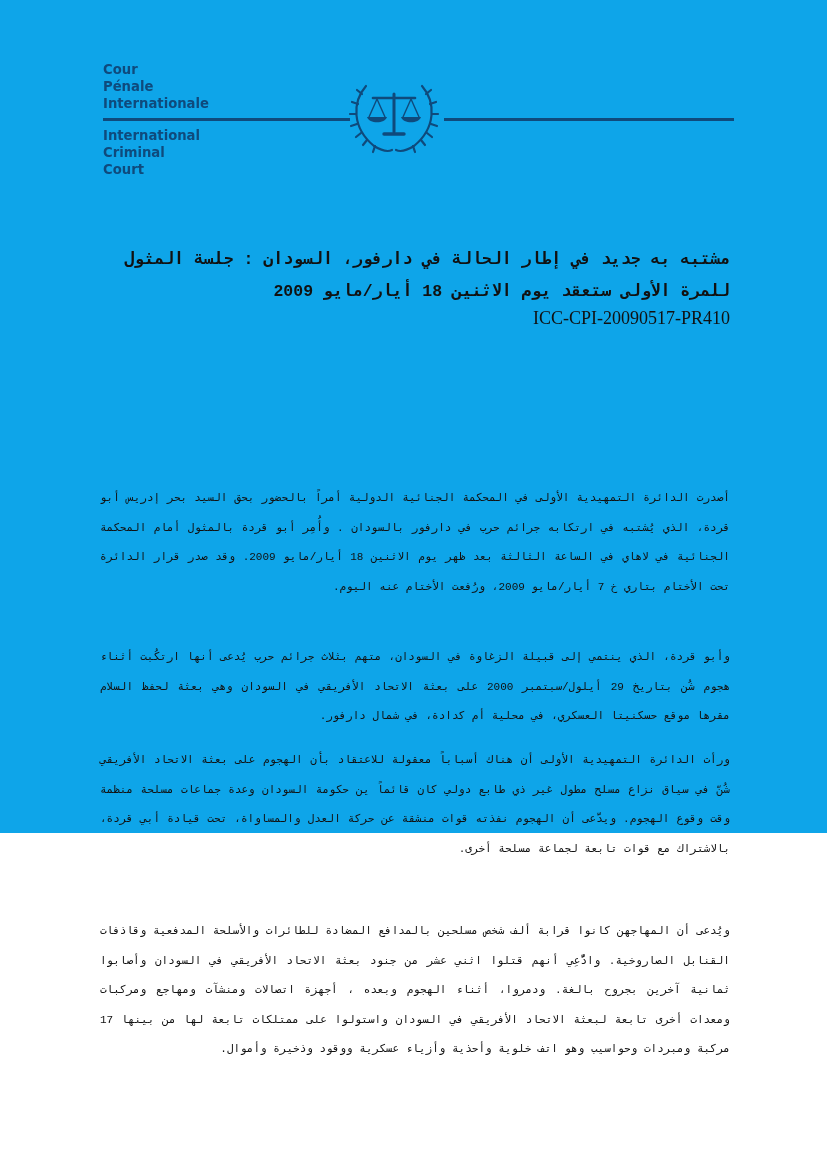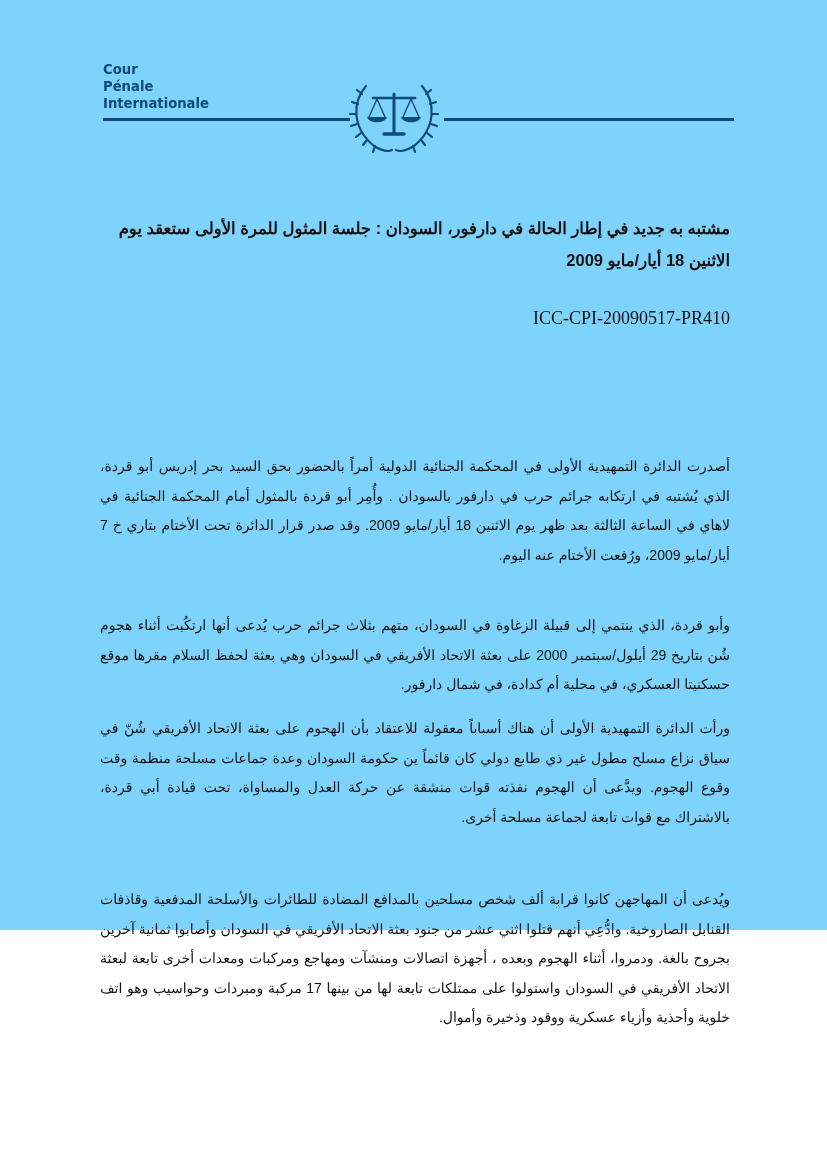--- a/index.html
+++ b/index.html
@@ -1,48 +1,48 @@
 <!DOCTYPE html>
 <html><head>
   <meta charset="utf-8">
   <style>
     html, body { margin: 0; padding: 0; background: #ffffff; }
     body { width: 827px; height: 1169px; position: relative; overflow: hidden; }
-    .page { position: absolute; left: 0; top: 0; width: 827px; height: 930px; background: #7dd3fc; }
+    .page { position: absolute; left: 0; top: 0; width: 827px; height: 833px; background: #0ea5e9; }
 
     
     .lh-text {
       position: absolute; left: 103px;
       font-family: "DejaVu Sans", sans-serif; font-weight: bold;
       color: #0f4a7c; font-size: 13.2px; line-height: 17px;
     }
     .lh-fr { top: 61px; }
     .lh-en { top: 127px; }
     .lh-line {
       position: absolute; height: 3px; background: #0f4a7c; top: 118px;
     }
     .lh-line.left { left: 103px; width: 247px; }
     .lh-line.right { left: 444px; width: 290px; }
     .logo { position: absolute; left: 344px; top: 80px; width: 100px; height: 76px; }
 
     
-    .rtl { direction: rtl; text-align: right; font-family: Liberation Sans, sans-serif; color: #111; }
+    .rtl { direction: rtl; text-align: right; font-family: Liberation Mono, monospace; color: #111; margin-top: 32px; }
     .headline {
       position: absolute; left: 90px; width: 640px; top: 212px;
       font-weight: bold; font-size: 16.5px; line-height: 32px;
     }
     .ref {
       position: absolute; right: 97px; top: 308px;
       font-family: "Liberation Serif", serif; font-size: 18px; color: #111;
     }
     .situation { position: absolute; left: 90px; width: 640px; top: 366px; font-size: 14px; line-height: 27px; }
     .case { font-style: italic; }
     .para {
       position: absolute; left: 100px; width: 630px;
-      font-size: 14px; line-height: 29.5px; text-align: justify; text-align-last: right;
+      font-size: 11px; line-height: 29.5px; text-align: justify; text-align-last: right;
     }
     .p1 { top: 452px; }
     .p2 { top: 611px; }
     .p3 { top: 714px; }
     .p4 { top: 885px; }
   </style>
 </head>
 <body>
 
 <div class="page">
@@ -73,20 +73,25 @@
         <path d="M33 19 L25 37 M33 19 L41 37" stroke-width="1.4"></path>
         <path d="M67 19 L59 37 M67 19 L75 37" stroke-width="1.4"></path>
       </g>
       <g fill="#0f4a7c">
         <path d="M23 37 L43 37 C41 44, 25 44, 23 37 Z"></path>
         <path d="M57 37 L77 37 C75 44, 59 44, 57 37 Z"></path>
       </g>
     </svg>
   </div>
 
+  <div class="lh-text lh-en">
+    <div>International</div>
+    <div>Criminal</div>
+    <div>Court</div>
+  </div>
 
   <div class="headline rtl">مشتبه به جديد في إطار الحالة في دارفور، السودان : جلسة المثول للمرة الأولى ستعقد يوم الاثنين 18 أيار/مايو 2009</div>
 
   <div class="ref">ICC-CPI-20090517-PR410</div>
 
   <div class="situation rtl">
   </div>
 
   <div class="para p1 rtl">أصدرت الدائرة التمهيدية الأولى في المحكمة الجنائية الدولية أمراً بالحضور بحق السيد بحر إدريس أبو قردة، الذي يُشتبه في ارتكابه جرائم حرب في دارفور بالسودان . وأُمِر أبو قردة بالمثول أمام المحكمة الجنائية في لاهاي في الساعة الثالثة بعد ظهر يوم الاثنين 18 أيار/مايو 2009. وقد صدر قرار الدائرة تحت الأختام بتاري خ 7 أيار/مايو 2009، ورُفعت الأختام عنه اليوم.</div>
   <div class="para p2 rtl">وأبو قردة، الذي ينتمي إلى قبيلة الزغاوة في السودان، متهم بثلاث جرائم حرب يُدعى أنها ارتكُبت أثناء هجوم شُن بتاريخ 29 أيلول/سبتمبر 2000 على بعثة الاتحاد الأفريقي في السودان وهي بعثة لحفظ السلام مقرها موقع حسكنيتا العسكري، في محلية أم كدادة، في شمال دارفور.</div>

